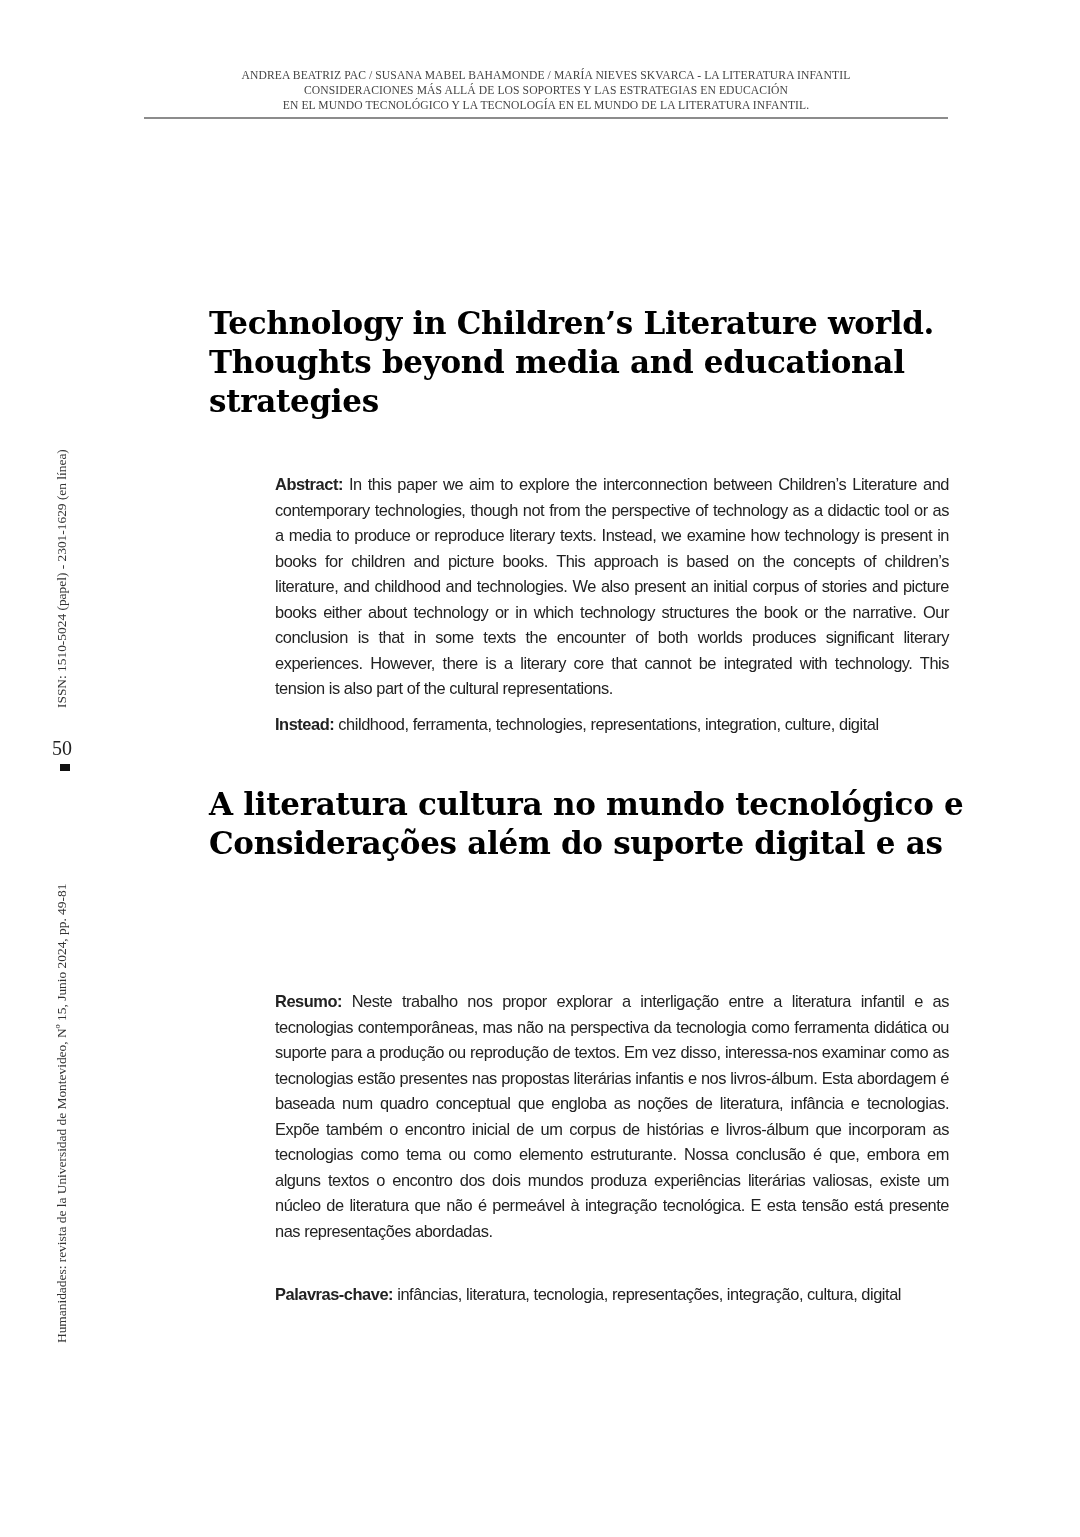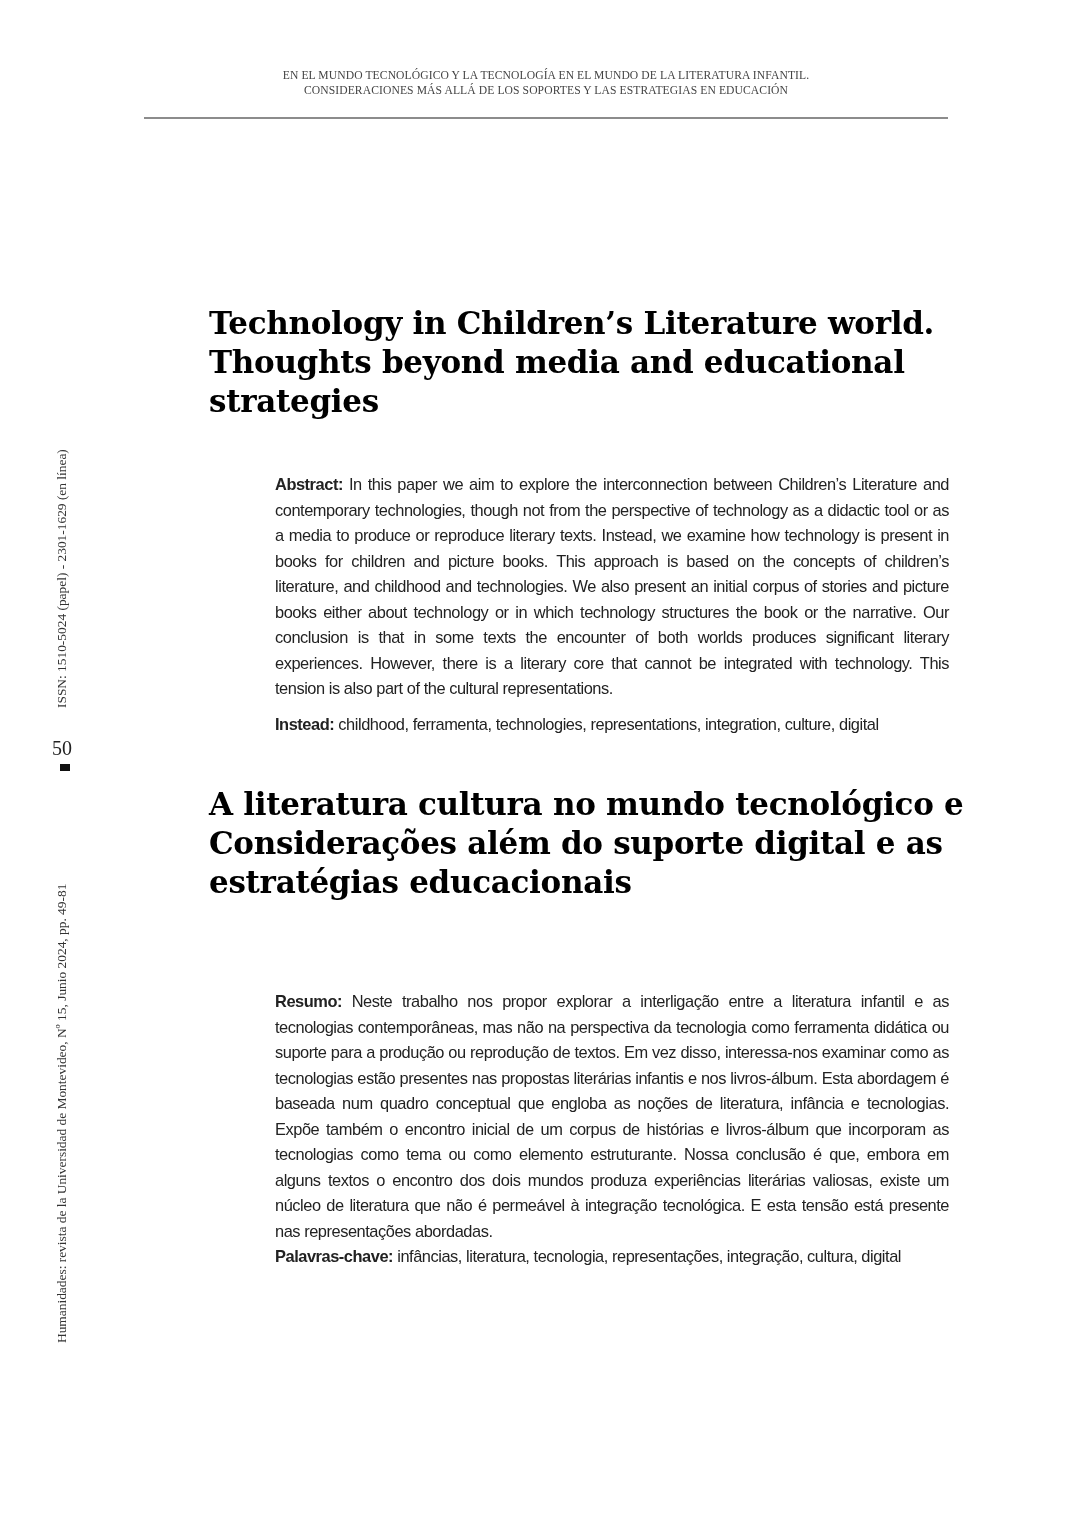--- a/index.html
+++ b/index.html
@@ -109,28 +109,29 @@
       width: 674px;
       font-family: "Liberation Sans", "DejaVu Sans", sans-serif;
       font-size: 16.4px;
       line-height: 25px;
       color: #222222;
       white-space: nowrap;
       letter-spacing: -0.45px;
     }
     .keywords .lead { font-weight: bold; }
     .keywords-en { top: 712px; }
-    .keywords-pt { top: 1244px; }
+    .keywords-pt { top: 1282px; }
   </style>
 </head>
 <body>
 
 <div class="running-head">
+  <div>ANDREA BEATRIZ PAC / SUSANA MABEL BAHAMONDE  / MARÍA NIEVES SKVARCA - LA LITERATURA INFANTIL</div>
+  <div>CONSIDERACIONES MÁS ALLÁ DE LOS SOPORTES Y LAS ESTRATEGIAS EN EDUCACIÓN</div>
   <div>EN EL MUNDO TECNOLÓGICO Y LA TECNOLOGÍA EN EL MUNDO DE LA LITERATURA INFANTIL.</div>
-  <div>CONSIDERACIONES MÁS ALLÁ DE LOS SOPORTES Y LAS ESTRATEGIAS EN EDUCACIÓN</div>
 </div>
 <div class="head-rule"></div>
 
 <div class="side-issn">ISSN: 1510-5024 (papel) - 2301-1629 (en línea)</div>
 <div class="page-number">50</div>
 <div class="page-marker"></div>
 <div class="side-journal">Humanidades: revista de la Universidad de Montevideo, Nº 15, Junio 2024, pp. 49-81</div>
 
 <h2 class="section-title title-en">
   <div>Technology in Children’s Literature world.</div>
@@ -138,18 +139,17 @@
   <div>strategies</div>
 </h2>
 
 <p class="abstract-block abstract-en"><span class="lead">Abstract:</span><span> In this paper we aim to explore the interconnection between Children’s Literature and contemporary technologies, though not from the perspective of technology as a didactic tool or as a media to produce or reproduce literary texts. Instead, we examine how technology is present in books for children and picture books. This approach is based on the concepts of children’s literature, and childhood and technologies. We also present an initial corpus of stories and picture books either about technology or in which technology structures the book or the narrative. Our conclusion is that in some texts the encounter of both worlds produces significant literary experiences. However, there is a literary core that cannot be integrated with technology. This tension is also part of the cultural representations.</span></p>
 
 <p class="keywords keywords-en"><span class="lead">Instead:</span><span> childhood, ferramenta, technologies, representations, integration, culture, digital</span></p>
 
 <h2 class="section-title title-pt">
   <div>A literatura cultura no mundo tecnológico e</div>
   <div>Considerações além do suporte digital e as</div>
-  <div>estratégias educacionais</div>
 </h2>
 
 <p class="abstract-block abstract-pt"><span class="lead">Resumo:</span><span> Neste trabalho nos propor explorar a interligação entre a literatura infantil e as tecnologias contemporâneas, mas não na perspectiva da tecnologia como ferramenta didática ou suporte para a produção ou reprodução de textos. Em vez disso, interessa-nos examinar como as tecnologias estão presentes nas propostas literárias infantis e nos livros-álbum. Esta abordagem é baseada num quadro conceptual que engloba as noções de literatura, infância e tecnologias. Expõe também o encontro inicial de um corpus de histórias e livros-álbum que incorporam as tecnologias como tema ou como elemento estruturante. Nossa conclusão é que, embora em alguns textos o encontro dos dois mundos produza experiências literárias valiosas, existe um núcleo de literatura que não é permeável à integração tecnológica. E esta tensão está presente nas representações abordadas.</span></p>
 
 <p class="keywords keywords-pt"><span class="lead">Palavras-chave:</span><span> infâncias, literatura, tecnologia, representações, integração, cultura, digital</span></p>
 
 </body></html>

